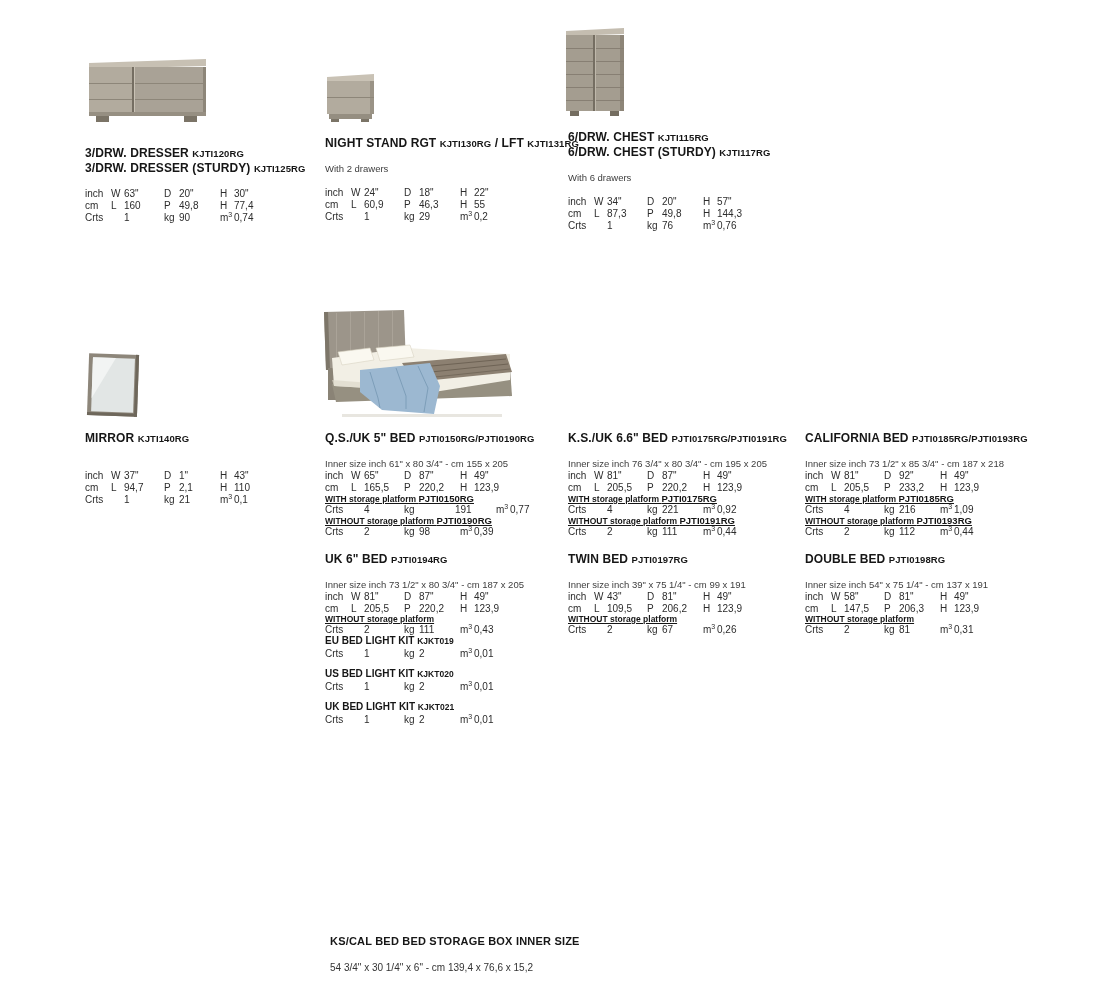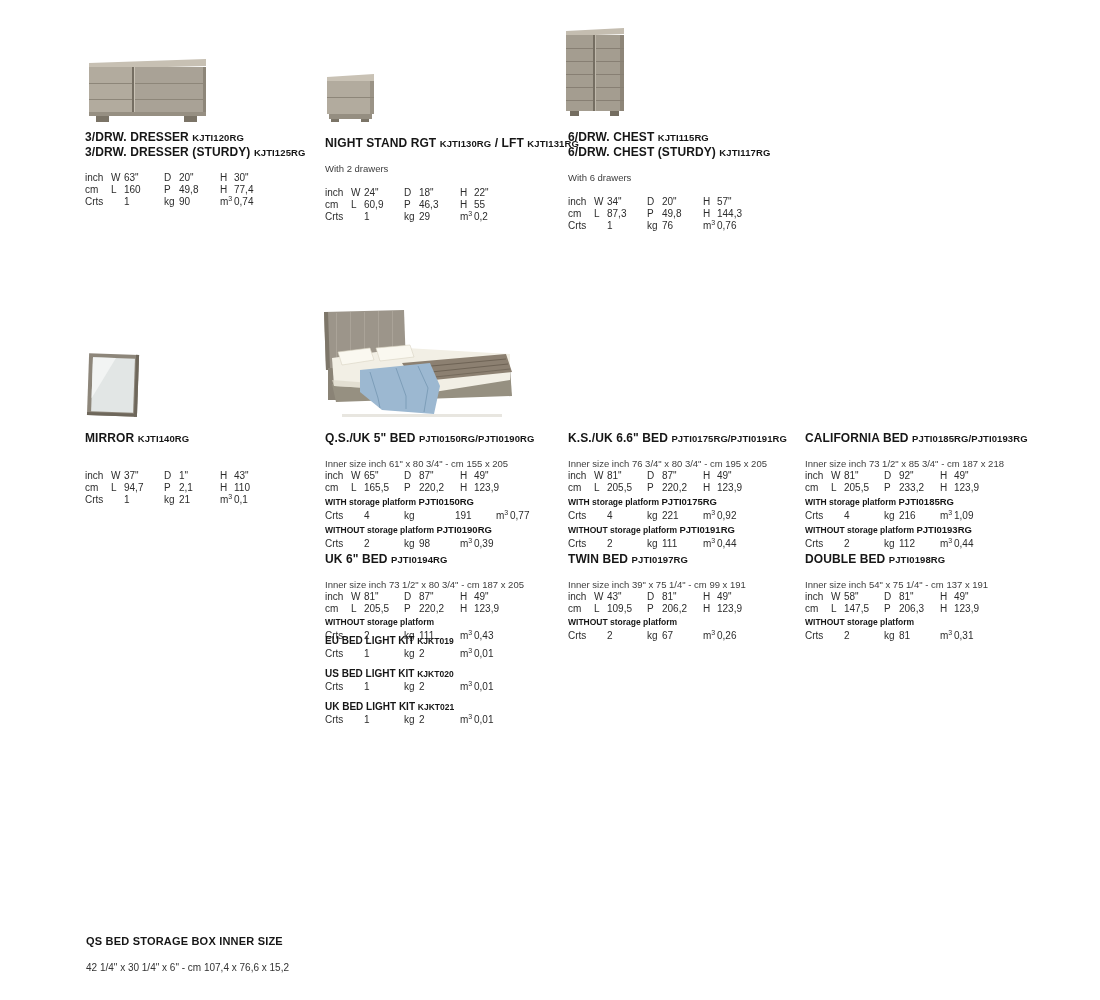--- a/index.html
+++ b/index.html
@@ -11,29 +11,29 @@
   .product{position:absolute;white-space:nowrap;}
   .ptitle{font-size:12px;font-weight:bold;line-height:14px;color:#161616;letter-spacing:.1px;}
   .tname{font-size:12px;font-weight:bold;}
   .tcode{font-size:9.5px;font-weight:bold;}
   .sub{font-size:9.5px;color:#3d3d3d;line-height:12px;margin-top:12px;font-weight:normal;}
   .spec-table{margin-top:12px;}
   #p-mirror .spec-table{margin-top:24px;}
   .srow{line-height:12px;font-size:10px;color:#2c2c2c;white-space:nowrap;}
   .scell{display:inline-block;vertical-align:top;}
   .srow sup{font-size:7px;line-height:0;}
-  .plat{font-size:8.5px;font-weight:bold;line-height:15px;color:#161616;}
+  .plat{font-size:8.5px;font-weight:bold;line-height:9px;color:#161616;text-decoration:underline;}
   .plat .pcode{font-size:9.5px;font-weight:bold;}
   .kit{margin-bottom:7px;}
   .kit-title{font-size:10px;font-weight:bold;line-height:13px;color:#161616;}
   .kit-title .kcode{font-size:8.5px;font-weight:bold;}
   .footnote{position:absolute;white-space:nowrap;}
   .fn-title{font-size:11px;font-weight:bold;color:#161616;letter-spacing:.2px;}
   .fn-dims{font-size:10px;color:#333;margin-top:15px;}
-  #p-dresser{left:85px;top:130px;}
+  #p-dresser{left:85px;top:146px;}
   #p-nightstand{left:325px;top:136px;}
   #p-chest{left:568px;top:130px;}
   #p-mirror{left:85px;top:431px;}
   #p-qsbed{left:325px;top:431px;}
   #p-ksbed{left:568px;top:431px;}
   #p-calbed{left:805px;top:431px;}
   #p-uk6bed{left:325px;top:552px;}
   #p-twinbed{left:568px;top:552px;}
   #p-doublebed{left:805px;top:552px;}
   #p-kits{position:absolute;left:325px;top:634px;}
@@ -247,18 +247,18 @@
       <div class="kit">
         <div class="kit-title"><span>US BED LIGHT KIT </span><span class="kcode">KJKT020</span></div>
         <div class="srow"><span class="scell" style="width: 26px;">Crts</span><span class="scell" style="width: 13px;"></span><span class="scell" style="width: 40px;">1</span><span class="scell" style="width: 15px;">kg</span><span class="scell" style="width: 41px;">2</span><span class="scell" style="width: 14px;">m<sup>3</sup></span><span class="scell" style="width: 46px;">0,01</span></div>
       </div>
       <div class="kit">
         <div class="kit-title"><span>UK BED LIGHT KIT </span><span class="kcode">KJKT021</span></div>
         <div class="srow"><span class="scell" style="width: 26px;">Crts</span><span class="scell" style="width: 13px;"></span><span class="scell" style="width: 40px;">1</span><span class="scell" style="width: 15px;">kg</span><span class="scell" style="width: 41px;">2</span><span class="scell" style="width: 14px;">m<sup>3</sup></span><span class="scell" style="width: 46px;">0,01</span></div>
       </div>
     </section>
 
-  <div class="footnote" id="fn-qs">
-    <div class="fn-title">QS BED STORAGE BOX INNER SIZE</div>
-    <div class="fn-dims">42 1/4" x 30 1/4" x 6" - cm 107,4 x 76,6 x 15,2</div>
+  <div class="footnote" id="fn-ks">
+    <div class="fn-title">KS/CAL BED  BED STORAGE BOX INNER SIZE</div>
+    <div class="fn-dims">54 3/4" x 30 1/4" x 6" - cm 139,4 x 76,6 x 15,2</div>
   </div>
 
 </div>
 
 </body></html>

